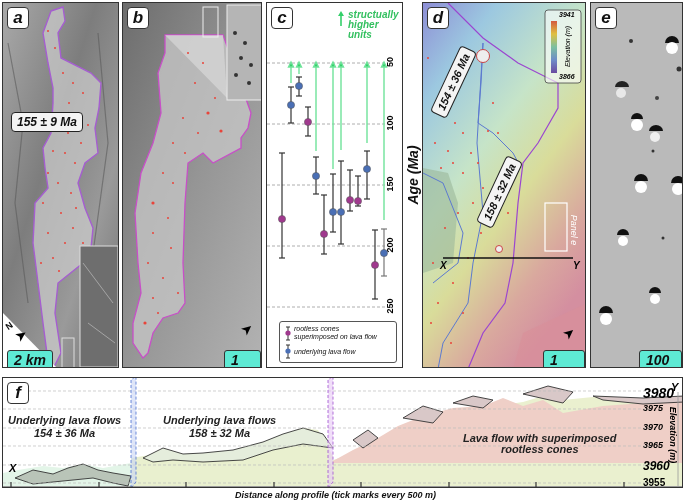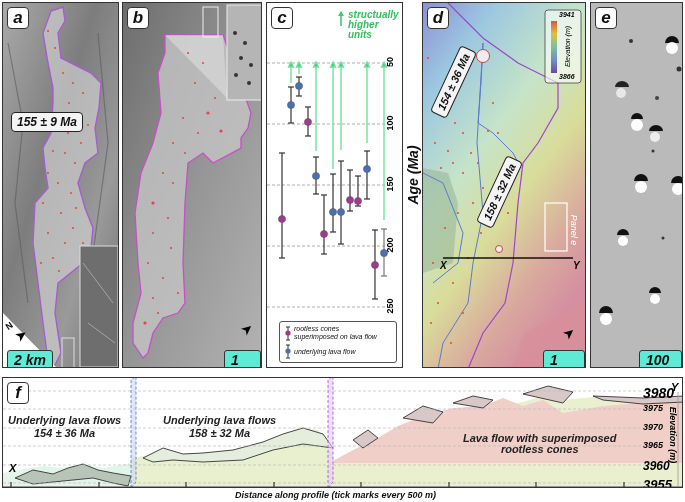--- a/index.html
+++ b/index.html
@@ -402,16 +402,16 @@
     <div>Lava flow with superimposed</div>
     <div>rootless cones</div>
   </div>
   <div style="position:absolute;left:6px;top:84px;font-size:11px;font-weight:bold;font-style:italic;">X</div>
   <div style="position:absolute;left:668px;top:3px;font-size:11px;font-weight:bold;font-style:italic;">Y</div>
   <div style="position:absolute;left:640px;top:7px;font-size:14px;font-weight:bold;font-style:italic;">3980</div>
   <div style="position:absolute;left:640px;top:25px;font-size:9px;font-weight:bold;font-style:italic;">3975</div>
   <div style="position:absolute;left:640px;top:44px;font-size:9px;font-weight:bold;font-style:italic;">3970</div>
   <div style="position:absolute;left:640px;top:62px;font-size:9px;font-weight:bold;font-style:italic;">3965</div>
   <div style="position:absolute;left:640px;top:81px;font-size:12px;font-weight:bold;font-style:italic;">3960</div>
-  <div style="position:absolute;left:640px;top:99px;font-size:13px;font-weight:bold;font-style:italic;">3955</div>
+  <div style="position:absolute;left:640px;top:99px;font-size:10px;font-weight:bold;">3955</div>
   <div style="position:absolute;left:642px;top:52px;font-size:9px;font-weight:bold;font-style:italic;transform:rotate(90deg);white-space:nowrap;">Elevation (m)</div>
 </div>
 <div style="position:absolute;left:235px;top:490px;font-size:9px;font-weight:bold;font-style:italic;color:#111;">Distance along profile (tick marks every 500 m)</div>
 
 </body></html>

